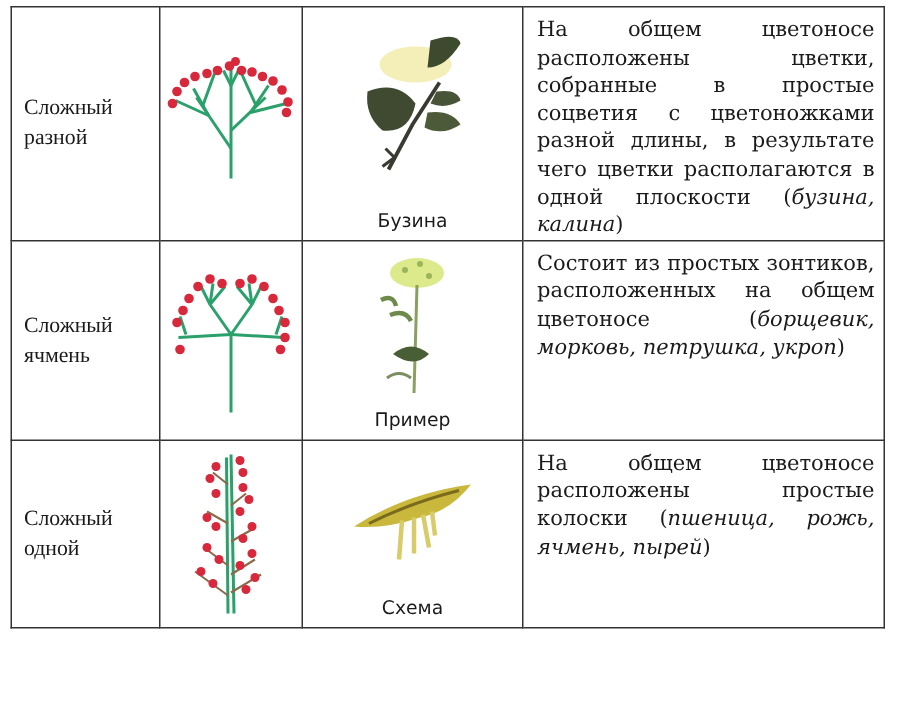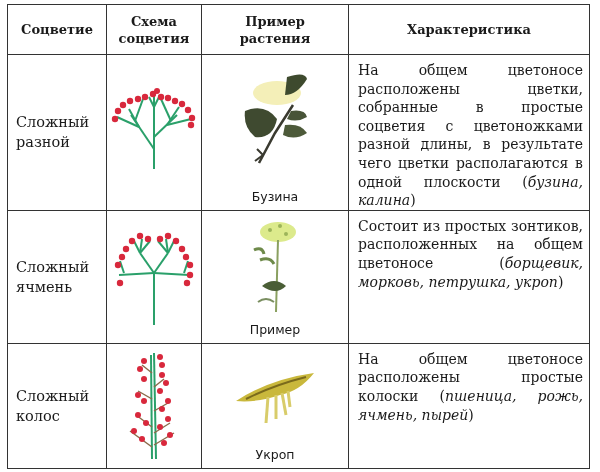--- a/index.html
+++ b/index.html
@@ -11,46 +11,40 @@
     color: #1a1a1a;
   }
   .tbl td, .tbl th {
     border: 1.5px solid #333333; padding: 0; vertical-align: middle;
   }
   .tbl th {
     font-weight: bold; font-size: 13px; text-align: center; line-height: 17px;
     height: 49px;
   }
   .c1 { width: 99px; } .c2 { width: 95px; } .c3 { width: 147px; } .c4 { width: 241px; }
-  .name-cell { font-size: 14.5px; line-height: 20px; padding-left: 8px !important; text-align: left; }
+  .name-cell { font-size: 14.5px; line-height: 20px; padding-left: 8px !important; text-align: left; font-family: Liberation Serif, serif; }
   .scheme-cell { text-align: center; }
   .plant-cell { text-align: center; position: relative; }
   .plant-caption { font-family: "DejaVu Sans", "Liberation Sans", sans-serif; font-size: 12.5px; position: absolute; left: 0; right: 0; bottom: 6px; text-align: center; }
   .desc-cell { vertical-align: top !important; padding: 6px 6px 0 9px !important; font-size: 14px; line-height: 18.6px; text-align: justify; }
   .desc-cell i { font-style: italic; }
   .r1 { height: 150px; } .r2 { height: 133px; } .r3 { height: 125px; }
   svg { display: block; margin: 0 auto; }
 </style>
 </head>
 <body>
 
 <table class="tbl">
   <colgroup>
       <col class="c1">
       <col class="c2">
       <col class="c3">
       <col class="c4">
     </colgroup>
   <tbody>
-      <tr>
-    <th>Соцветие</th>
-    <th><span>Схема</span><br><span>соцветия</span></th>
-    <th><span>Пример</span><br><span>растения</span></th>
-    <th>Характеристика</th>
-  </tr>
 
   <tr class="r1">
     <td class="name-cell"><span>Сложный</span><br><span>разной</span></td>
     <td class="scheme-cell">
       <svg width="90" height="90" viewBox="0 0 90 90">
         <g stroke="#2aa06a" stroke-width="2" fill="none">
           <line x1="45" y1="8" x2="45" y2="82"></line>
           <line x1="45" y1="62" x2="22" y2="28"></line>
           <line x1="45" y1="50" x2="68" y2="28"></line>
           <line x1="30" y1="40" x2="8" y2="30"></line>
@@ -146,21 +140,21 @@
         <path d="M14 34 Q22 30 24 38 M20 44 Q30 40 34 48" stroke="#6e8a4a" stroke-width="3" fill="none"></path>
         <path d="M22 70 Q34 60 46 70 Q36 80 22 70Z" fill="#4a5e36"></path>
         <path d="M18 86 Q26 80 34 86" stroke="#7a8e60" stroke-width="2" fill="none"></path>
       </svg>
       <div class="plant-caption">Пример</div>
     </td>
     <td class="desc-cell"><span>Состоит из простых зонтиков, расположенных на общем цветоносе (</span><i>борщевик, морковь, петрушка, укроп</i><span>)</span></td>
   </tr>
 
   <tr class="r3">
-    <td class="name-cell"><span>Сложный</span><br><span>колос</span></td>
+    <td class="name-cell"><span>Сложный</span><br><span>одной</span></td>
     <td class="scheme-cell">
       <svg width="60" height="110" viewBox="0 0 60 110">
         <g stroke="#2aa06a" stroke-width="2" fill="none">
           <line x1="30" y1="2" x2="32" y2="108"></line>
           <line x1="27" y1="4" x2="28" y2="108"></line>
         </g>
         <g stroke="#8a6a4a" stroke-width="1.4" fill="none">
           <line x1="28" y1="22" x2="18" y2="14"></line>
               <line x1="30" y1="36" x2="40" y2="28"></line>
           <line x1="28" y1="48" x2="14" y2="40"></line>
@@ -198,18 +192,18 @@
       <svg width="90" height="70" viewBox="0 0 90 70" style="margin-top:-20px">
         <path d="M6 40 Q40 18 84 12 Q70 30 50 34 Q26 42 6 40Z" fill="#c9b83c"></path>
         <path d="M16 38 Q44 24 76 16" stroke="#7a6a1c" stroke-width="2" fill="none"></path>
         <g stroke="#d8cc6a" stroke-width="3">
               <line x1="38" y1="36" x2="36" y2="62"></line>
               <line x1="46" y1="34" x2="46" y2="58"></line>
               <line x1="52" y1="32" x2="56" y2="54"></line>
               <line x1="58" y1="30" x2="60" y2="46"></line>
             </g>
       </svg>
-      <div class="plant-caption">Укроп</div>
+      <div class="plant-caption">Схема</div>
     </td>
     <td class="desc-cell"><span>На общем цветоносе расположены простые колоски (</span><i>пшеница, рожь, ячмень, пырей</i><span>)</span></td>
   </tr>
 </tbody>
   </table>
 
 </body></html>

